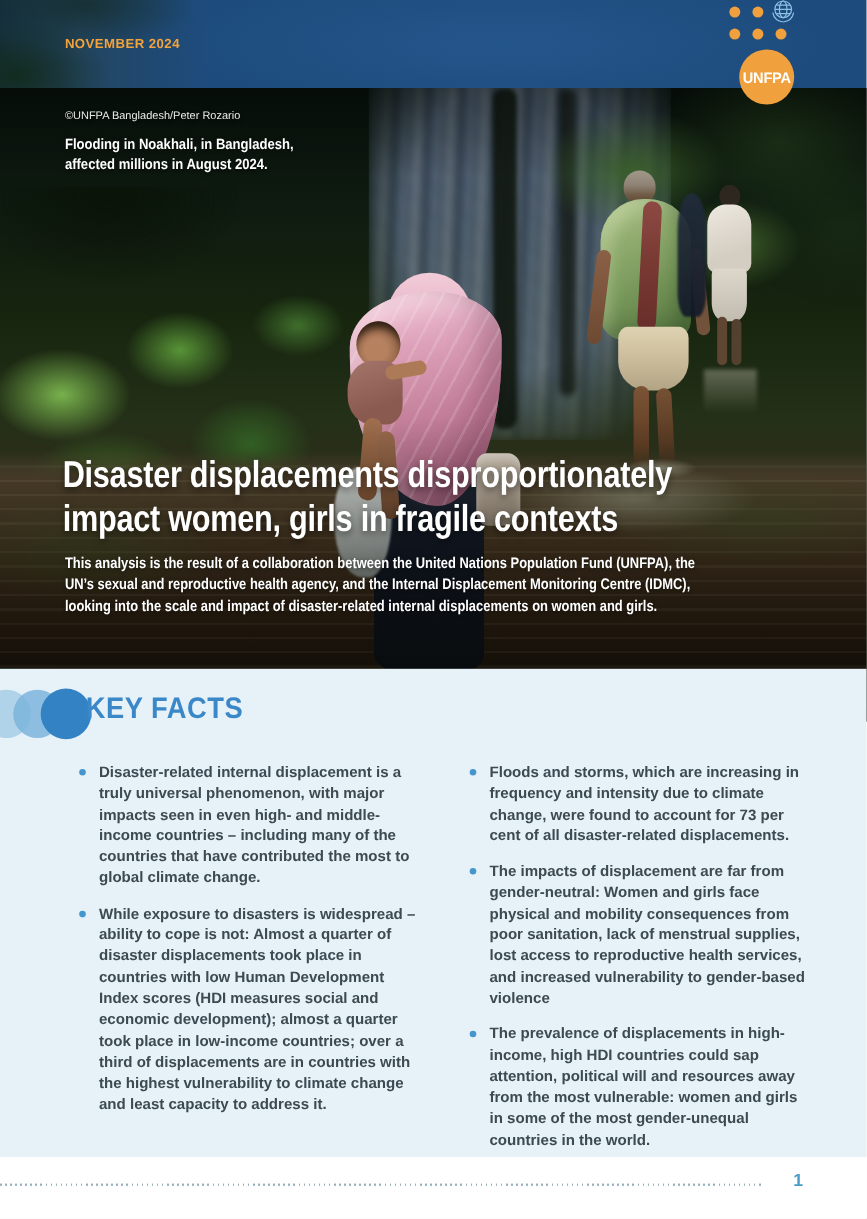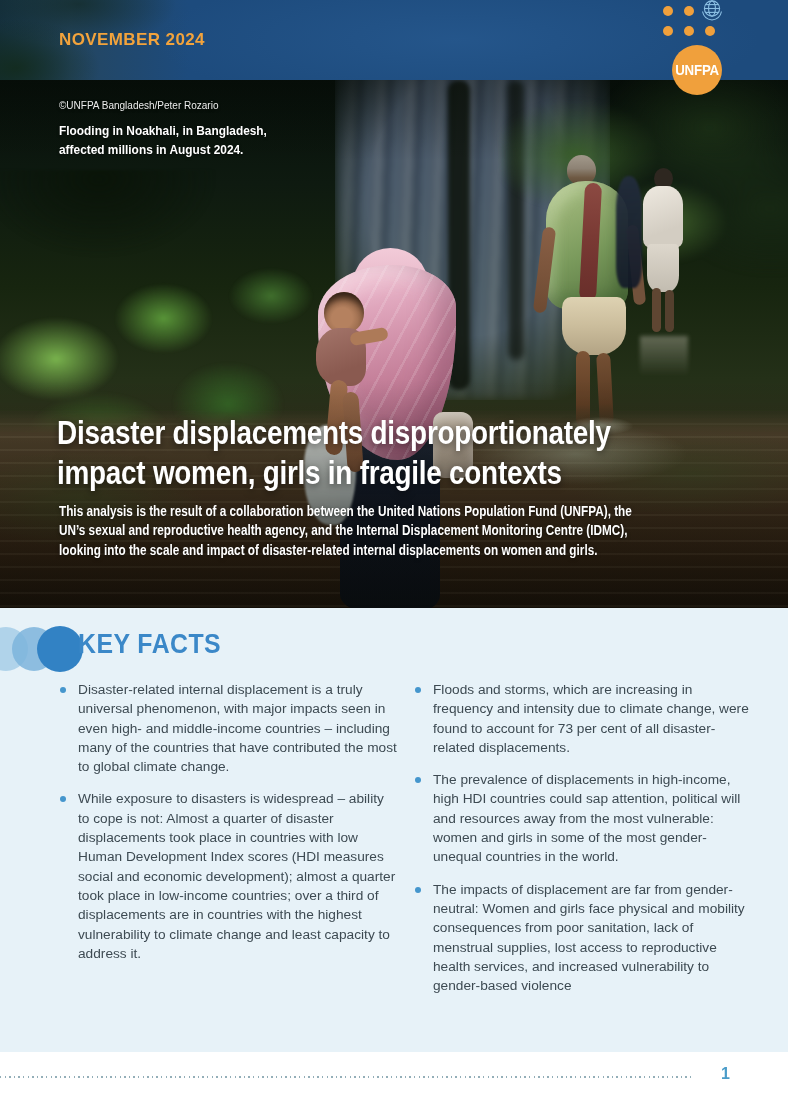--- a/index.html
+++ b/index.html
@@ -7,21 +7,21 @@
         background:#ffffff;font-family:"Liberation Sans",sans-serif;}
 
   
   .topbar{position:absolute;top:0;left:0;width:788px;height:80px;box-sizing:border-box;
     display:flex;align-items:center;justify-content:space-between;padding:0 57px 0 59px;z-index:6;
     background:
       radial-gradient(ellipse 120px 70px at 2% 85%, rgba(18,42,26,.85), rgba(18,42,26,0) 70%),
       radial-gradient(ellipse 140px 60px at 10% 5%, rgba(14,34,22,.6), rgba(14,34,22,0) 70%),
       radial-gradient(ellipse 420px 95px at 58% 50%, rgba(44,96,152,.5), rgba(44,96,152,0) 72%),
       linear-gradient(90deg,#15313f 0%,rgba(24,60,88,.95) 9%,#1d4b7d 24%,#1d4b7d 100%);}
-  .issue{font-size:17px;font-weight:bold;color:#f2a33c;letter-spacing:.4px;}
+  .issue{font-size:12px;font-weight:bold;color:#f2a33c;letter-spacing:.4px;}
   .logo{display:flex;align-items:center;gap:9px;flex-direction:column;}
   .logo-dots{position:relative;width:68px;height:50px;}
   .dot{position:absolute;width:10px;height:10px;border-radius:50%;background:#f0a03c;}
   .emblem{position:absolute;left:36px;top:11px;width:26px;height:26px;}
   .logo-circle{width:50px;height:50px;border-radius:50%;background:#f0a03c;
     display:flex;align-items:center;justify-content:center;}
   .logo-circle span{color:#fff;font-weight:bold;font-size:14px;letter-spacing:-.2px;transform:scaleX(.95);}
 
   
   .hero{position:absolute;top:80px;left:0;width:788px;height:576px;overflow:hidden;background:#0b130b;}
@@ -142,21 +142,21 @@
   
   .kf{position:absolute;top:608px;left:0;width:788px;height:444px;background:#e7f2f8;}
   .kf-circle{position:absolute;border-radius:50%;}
   .kf-c1{left:-16px;top:19px;width:44px;height:44px;background:#b0d3ea;}
   .kf-c2{left:12px;top:19px;width:44px;height:44px;background:#7db4dc;opacity:.85;}
   .kf-c3{left:37px;top:18px;width:46px;height:46px;background:#3282c4;}
   .kf-title{position:absolute;left:78px;top:21px;margin:0;font-size:27px;font-weight:bold;
     color:#3b88c8;letter-spacing:.5px;transform:scaleX(.92);transform-origin:0 0;white-space:nowrap;}
   .kf-cols{position:absolute;left:58px;top:72px;width:694px;display:flex;gap:16px;}
   .kf-col{width:339px;}
-  .kf-col ul{margin:0;padding:0;list-style:none;}
+  .kf-col ul{margin:12px;padding:0;list-style:none;font-weight:bold;}
   .kf-col li{position:relative;padding-left:20px;margin-bottom:13px;max-width:322px;
     font-size:13.7px;line-height:19.3px;color:#3d4a52;}
   .kf-col li::before{content:"";position:absolute;left:2px;top:7px;width:6px;height:6px;
     border-radius:50%;background:#4596cd;}
 
   
   .footer{position:absolute;top:1052px;left:0;width:788px;height:56px;background:#fff;}
   .dotline{position:absolute;left:0;top:24px;width:693px;height:2px;
     background:repeating-linear-gradient(90deg,#93aeb8 0 1.4px,transparent 1.4px 4.6px);}
   .pagenum{position:absolute;right:58px;top:13px;font-size:16px;font-weight:bold;color:#4a9cc9;}
@@ -264,22 +264,22 @@
     <div class="kf-cols">
       <div class="kf-col">
         <ul>
           <li>Disaster-related internal displacement is a truly universal phenomenon, with major impacts seen in even high- and middle-income countries – including many of the countries that have contributed the most to global climate change.</li>
           <li>While exposure to disasters is widespread – ability to cope is not: Almost a quarter of disaster displacements took place in countries with low Human Development Index scores (HDI measures social and economic development); almost a quarter took place in low-income countries; over a third of displacements are in countries with the highest vulnerability to climate change and least capacity to address it.</li>
         </ul>
       </div>
       <div class="kf-col">
         <ul>
           <li>Floods and storms, which are increasing in frequency and intensity due to climate change, were found to account for 73 per cent of all disaster-related displacements.</li>
+          <li>The impacts of displacement are far from gender-neutral: Women and girls face physical and mobility consequences from poor sanitation, lack of menstrual supplies, lost access to reproductive health services, and increased vulnerability to gender-based violence</li>
           <li>The prevalence of displacements in high-income, high HDI countries could sap attention, political will and resources away from the most vulnerable: women and girls in some of the most gender-unequal countries in the world.</li>
-          <li>The impacts of displacement are far from gender-neutral: Women and girls face physical and mobility consequences from poor sanitation, lack of menstrual supplies, lost access to reproductive health services, and increased vulnerability to gender-based violence</li>
         </ul>
       </div>
     </div>
   </section>
 
   <footer class="footer">
     <div class="dotline"></div>
     <span class="pagenum">1</span>
   </footer>
 

